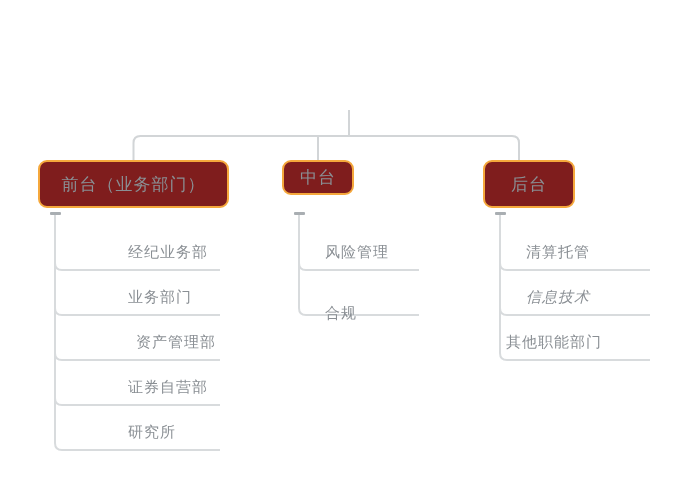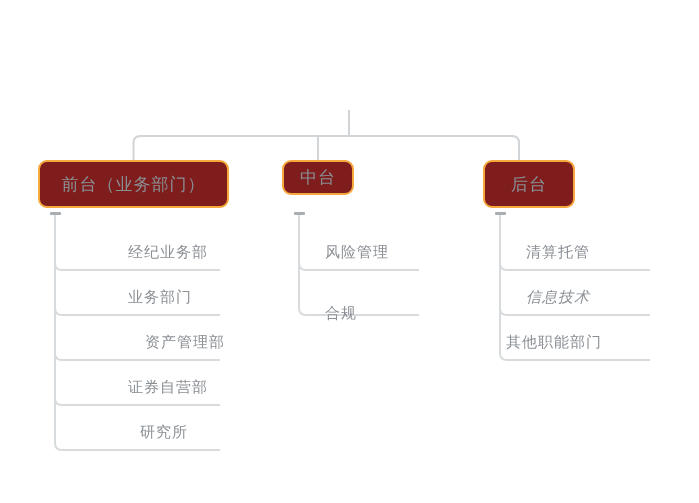--- a/index.html
+++ b/index.html
@@ -111,27 +111,27 @@
       <div class="node node-l2" style="left: 38px; top: 160px; width: 191px; height: 48px;">
         <span>前台（业务部门）</span>
       </div>
       <div class="collapse-dash" style="left: 50px; top: 212px;"></div>
       <div class="leaf" style="left: 128px; top: 238px; height: 28px; text-align: right;">
         <span>经纪业务部</span>
       </div>
       <div class="leaf" style="left: 128px; top: 283px; height: 28px;">
         <span>业务部门</span>
       </div>
-      <div class="leaf" style="left: 145px; top: 328px; height: 28px; font-family: Liberation Mono, monospace;">
+      <div class="leaf" style="left: 136px; top: 328px; height: 28px; font-family: Liberation Mono, monospace;">
         <span>资产管理部</span>
       </div>
       <div class="leaf" style="left: 128px; top: 373px; height: 28px; text-align: center;">
         <span>证券自营部</span>
       </div>
-      <div class="leaf" style="left: 140px; top: 418px; height: 28px;">
+      <div class="leaf" style="left: 128px; top: 418px; height: 28px;">
         <span>研究所</span>
       </div>
       <div class="node node-l2" style="left: 282px; top: 160px; width: 72px; height: 35px;">
         <span>中台</span>
       </div>
       <div class="collapse-dash" style="left: 294px; top: 212px;"></div>
       <div class="leaf" style="left: 325px; top: 238px; height: 28px; text-align: right;">
         <span>风险管理</span>
       </div>
       <div class="leaf" style="left: 325px; top: 283px; height: 28px; margin-top: 16px;">

